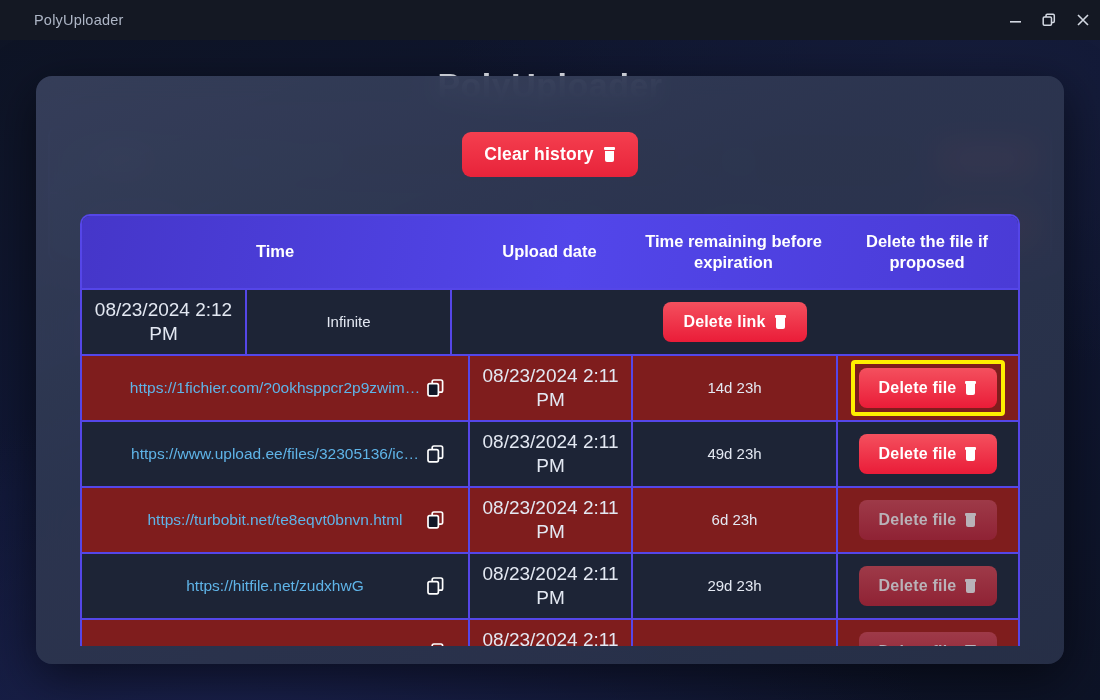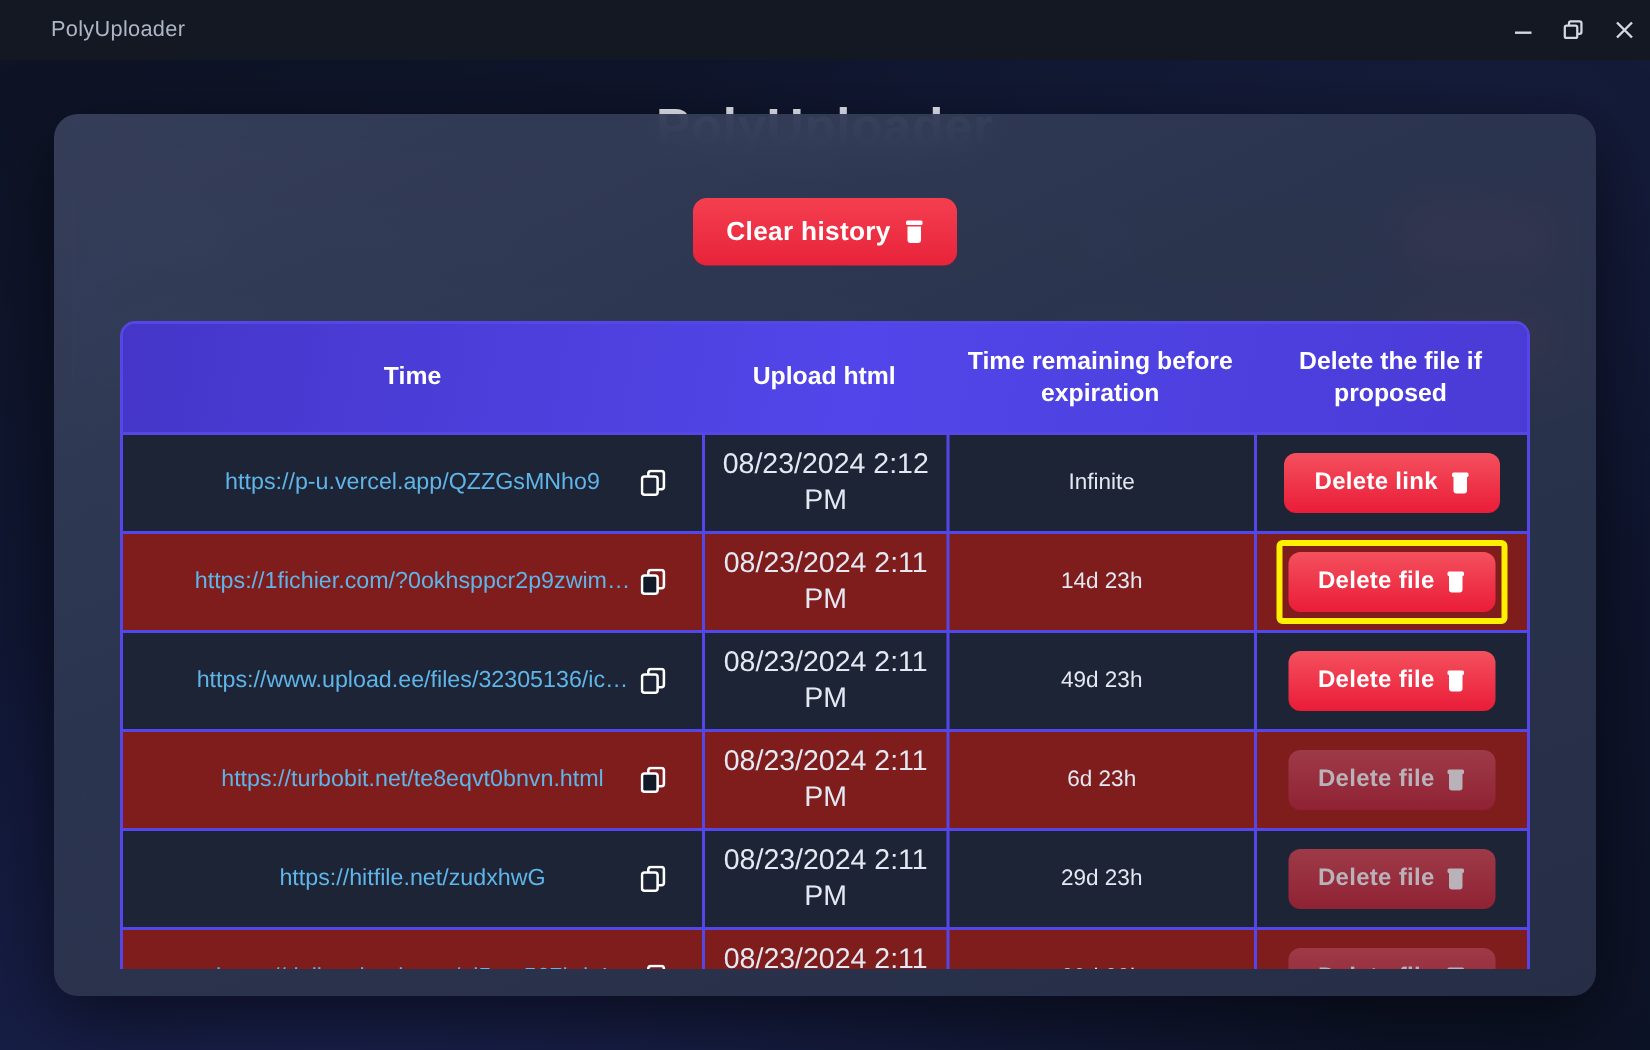--- a/index.html
+++ b/index.html
@@ -367,35 +367,26 @@
         <div class="clear-wrap">
           <button class="clear-btn">
             <span>Clear history</span>
             <span class="trash"></span>
           </button>
         </div>
 
         <div class="table-wrap">
           <div class="thead">
             <div class="th col-link">Time</div>
-            <div class="th col-date">Upload html</div>
+            <div class="th col-date">Upload date</div>
             <div class="th col-time">Time remaining before expiration</div>
             <div class="th col-delete">Delete the file if proposed</div>
           </div>
           <div class="tbody" id="history-rows">
               <div class="tr">
-                <div class="td col-link link-cell">
-                  <span class="link-text">https://p-u.vercel.app/QZZGsMNho9</span>
-                  <span class="copy-icon">
-                    <svg width="17" height="18" viewBox="0 0 17 18">
-                      <rect x="5.2" y="1" width="10.4" height="12.2" rx="1.7" fill="none" stroke="currentColor" stroke-width="1.7"></rect>
-                      <rect x="1" y="4.6" width="10.4" height="12.2" rx="1.7" fill="#1d2436" stroke="currentColor" stroke-width="1.7"></rect>
-                    </svg>
-                  </span>
-                </div>
                 <div class="td col-date">
                   <span class="date-text">08/23/2024 2:12
 PM</span>
                 </div>
                 <div class="td col-time">
                   <span>Infinite</span>
                 </div>
                 <div class="td col-delete">
                   <button class="del-btn">
                     <span>Delete link</span>

